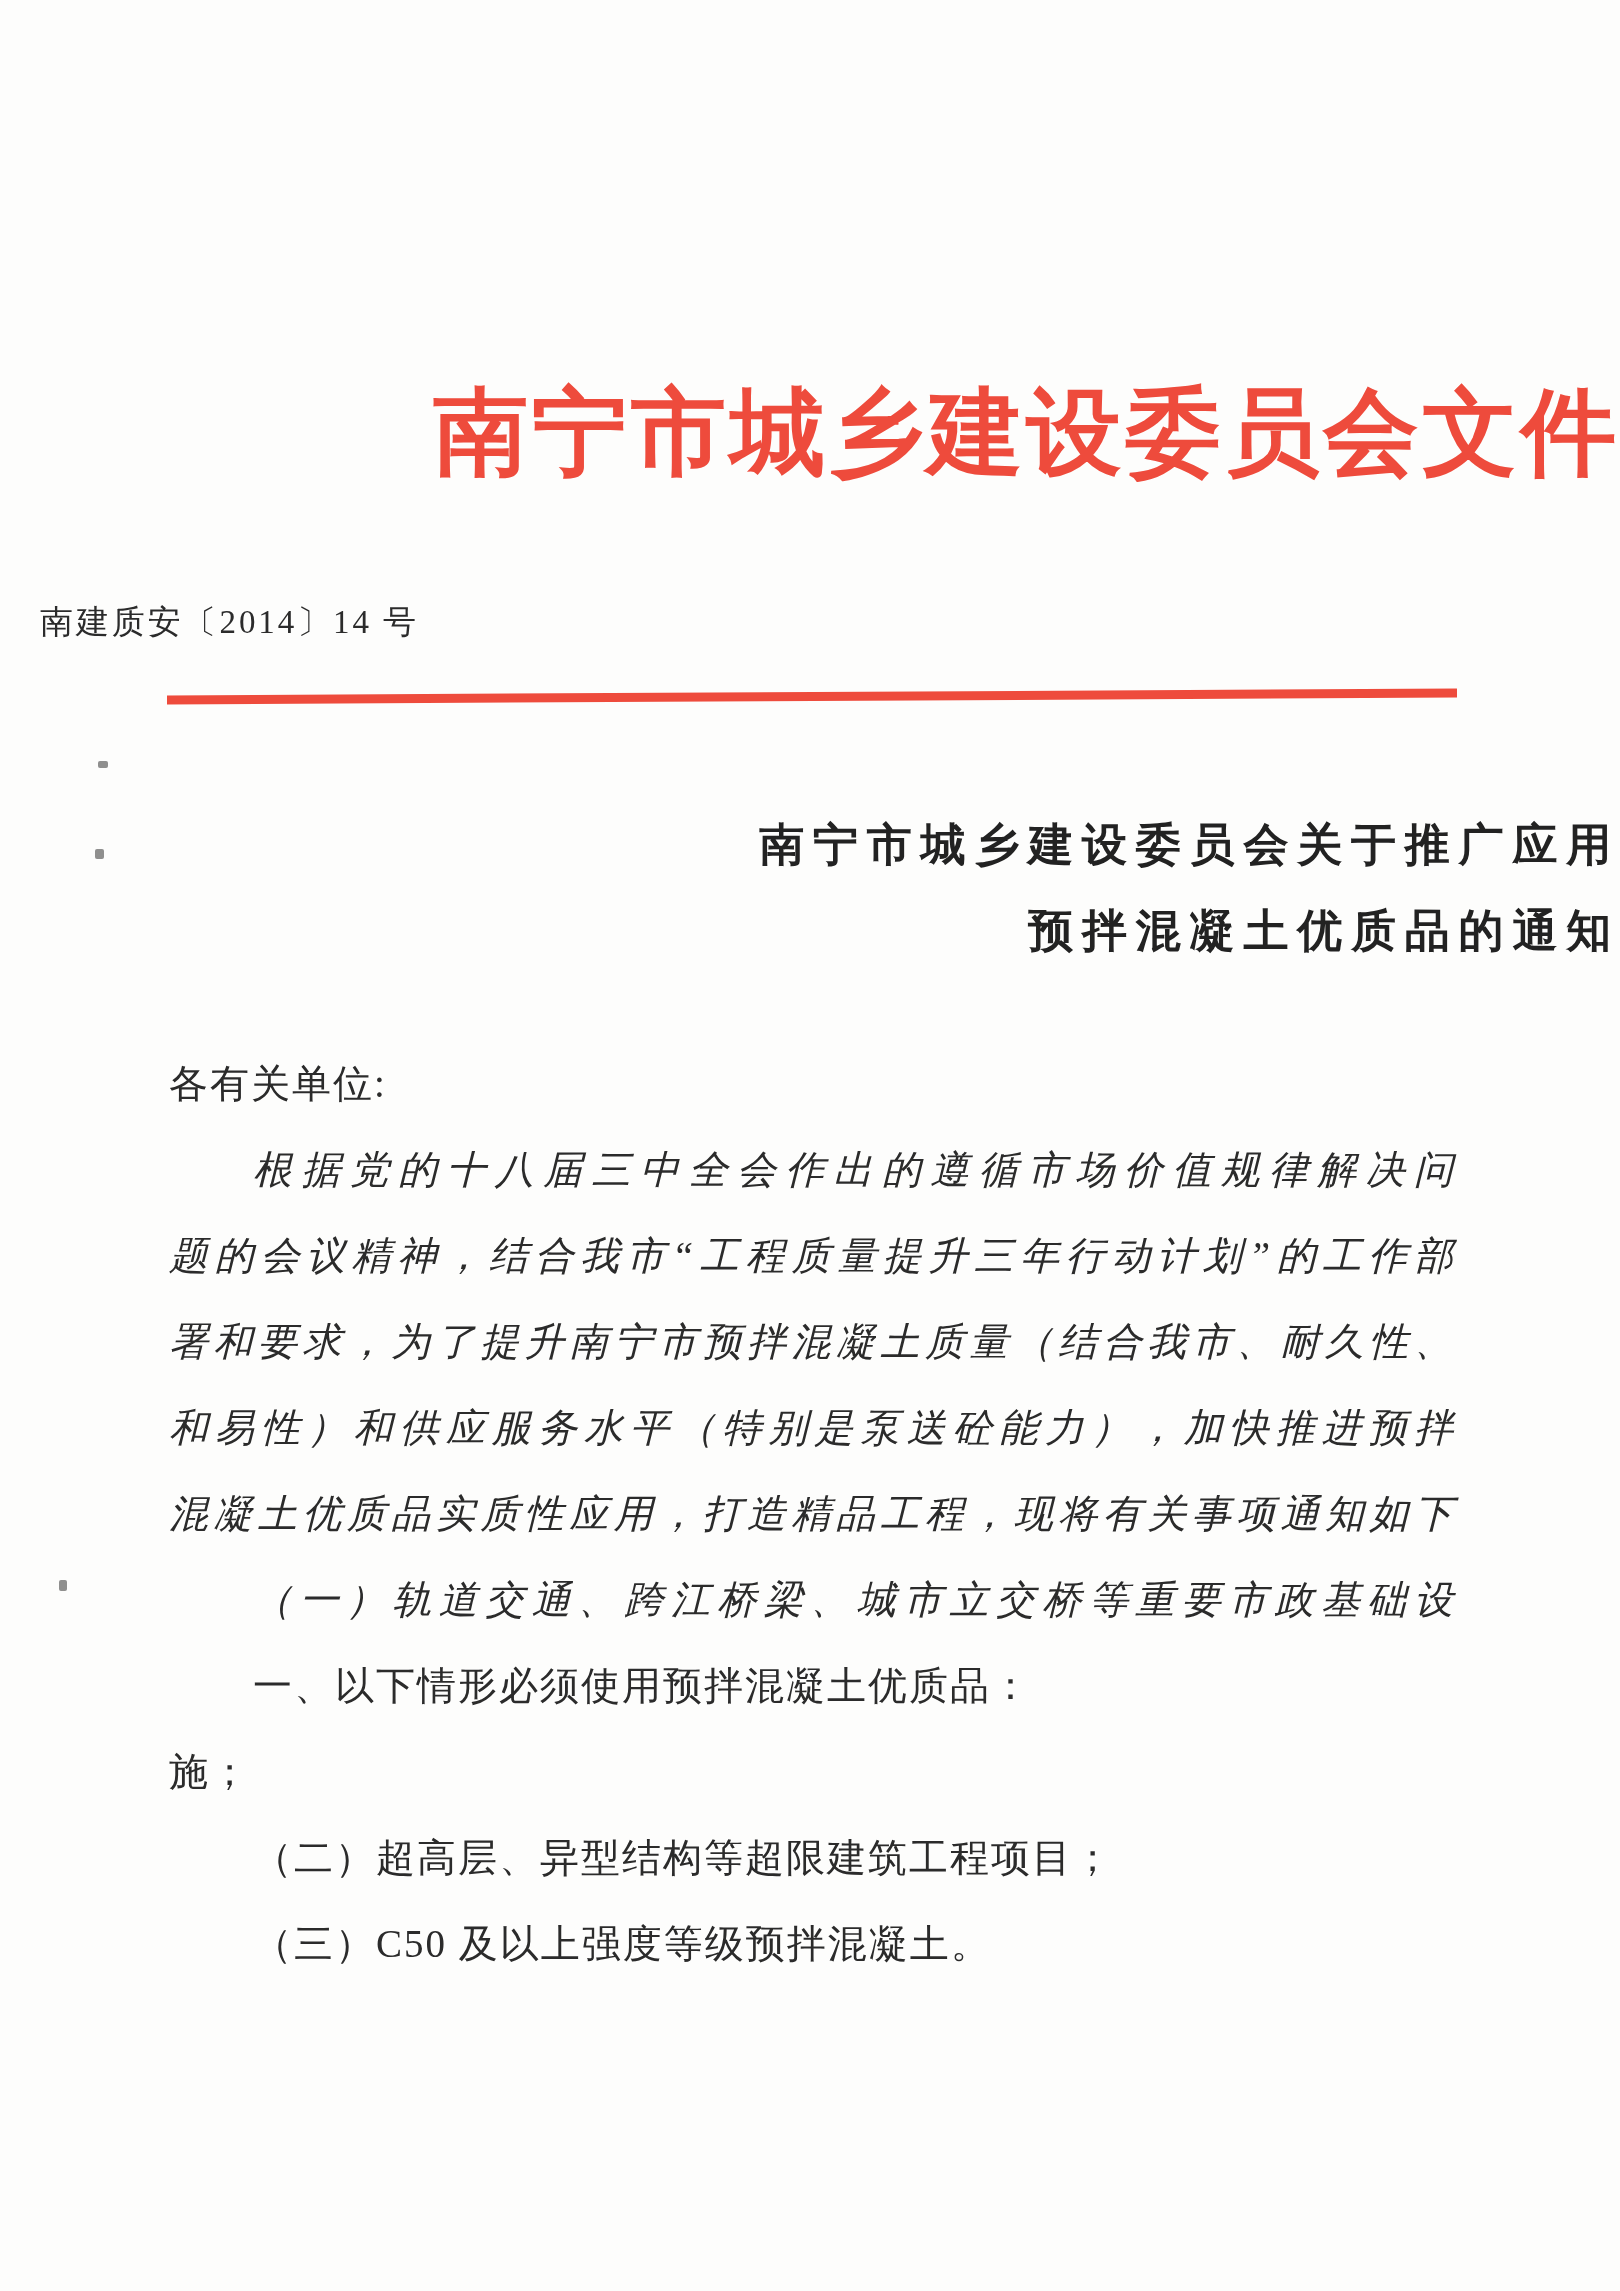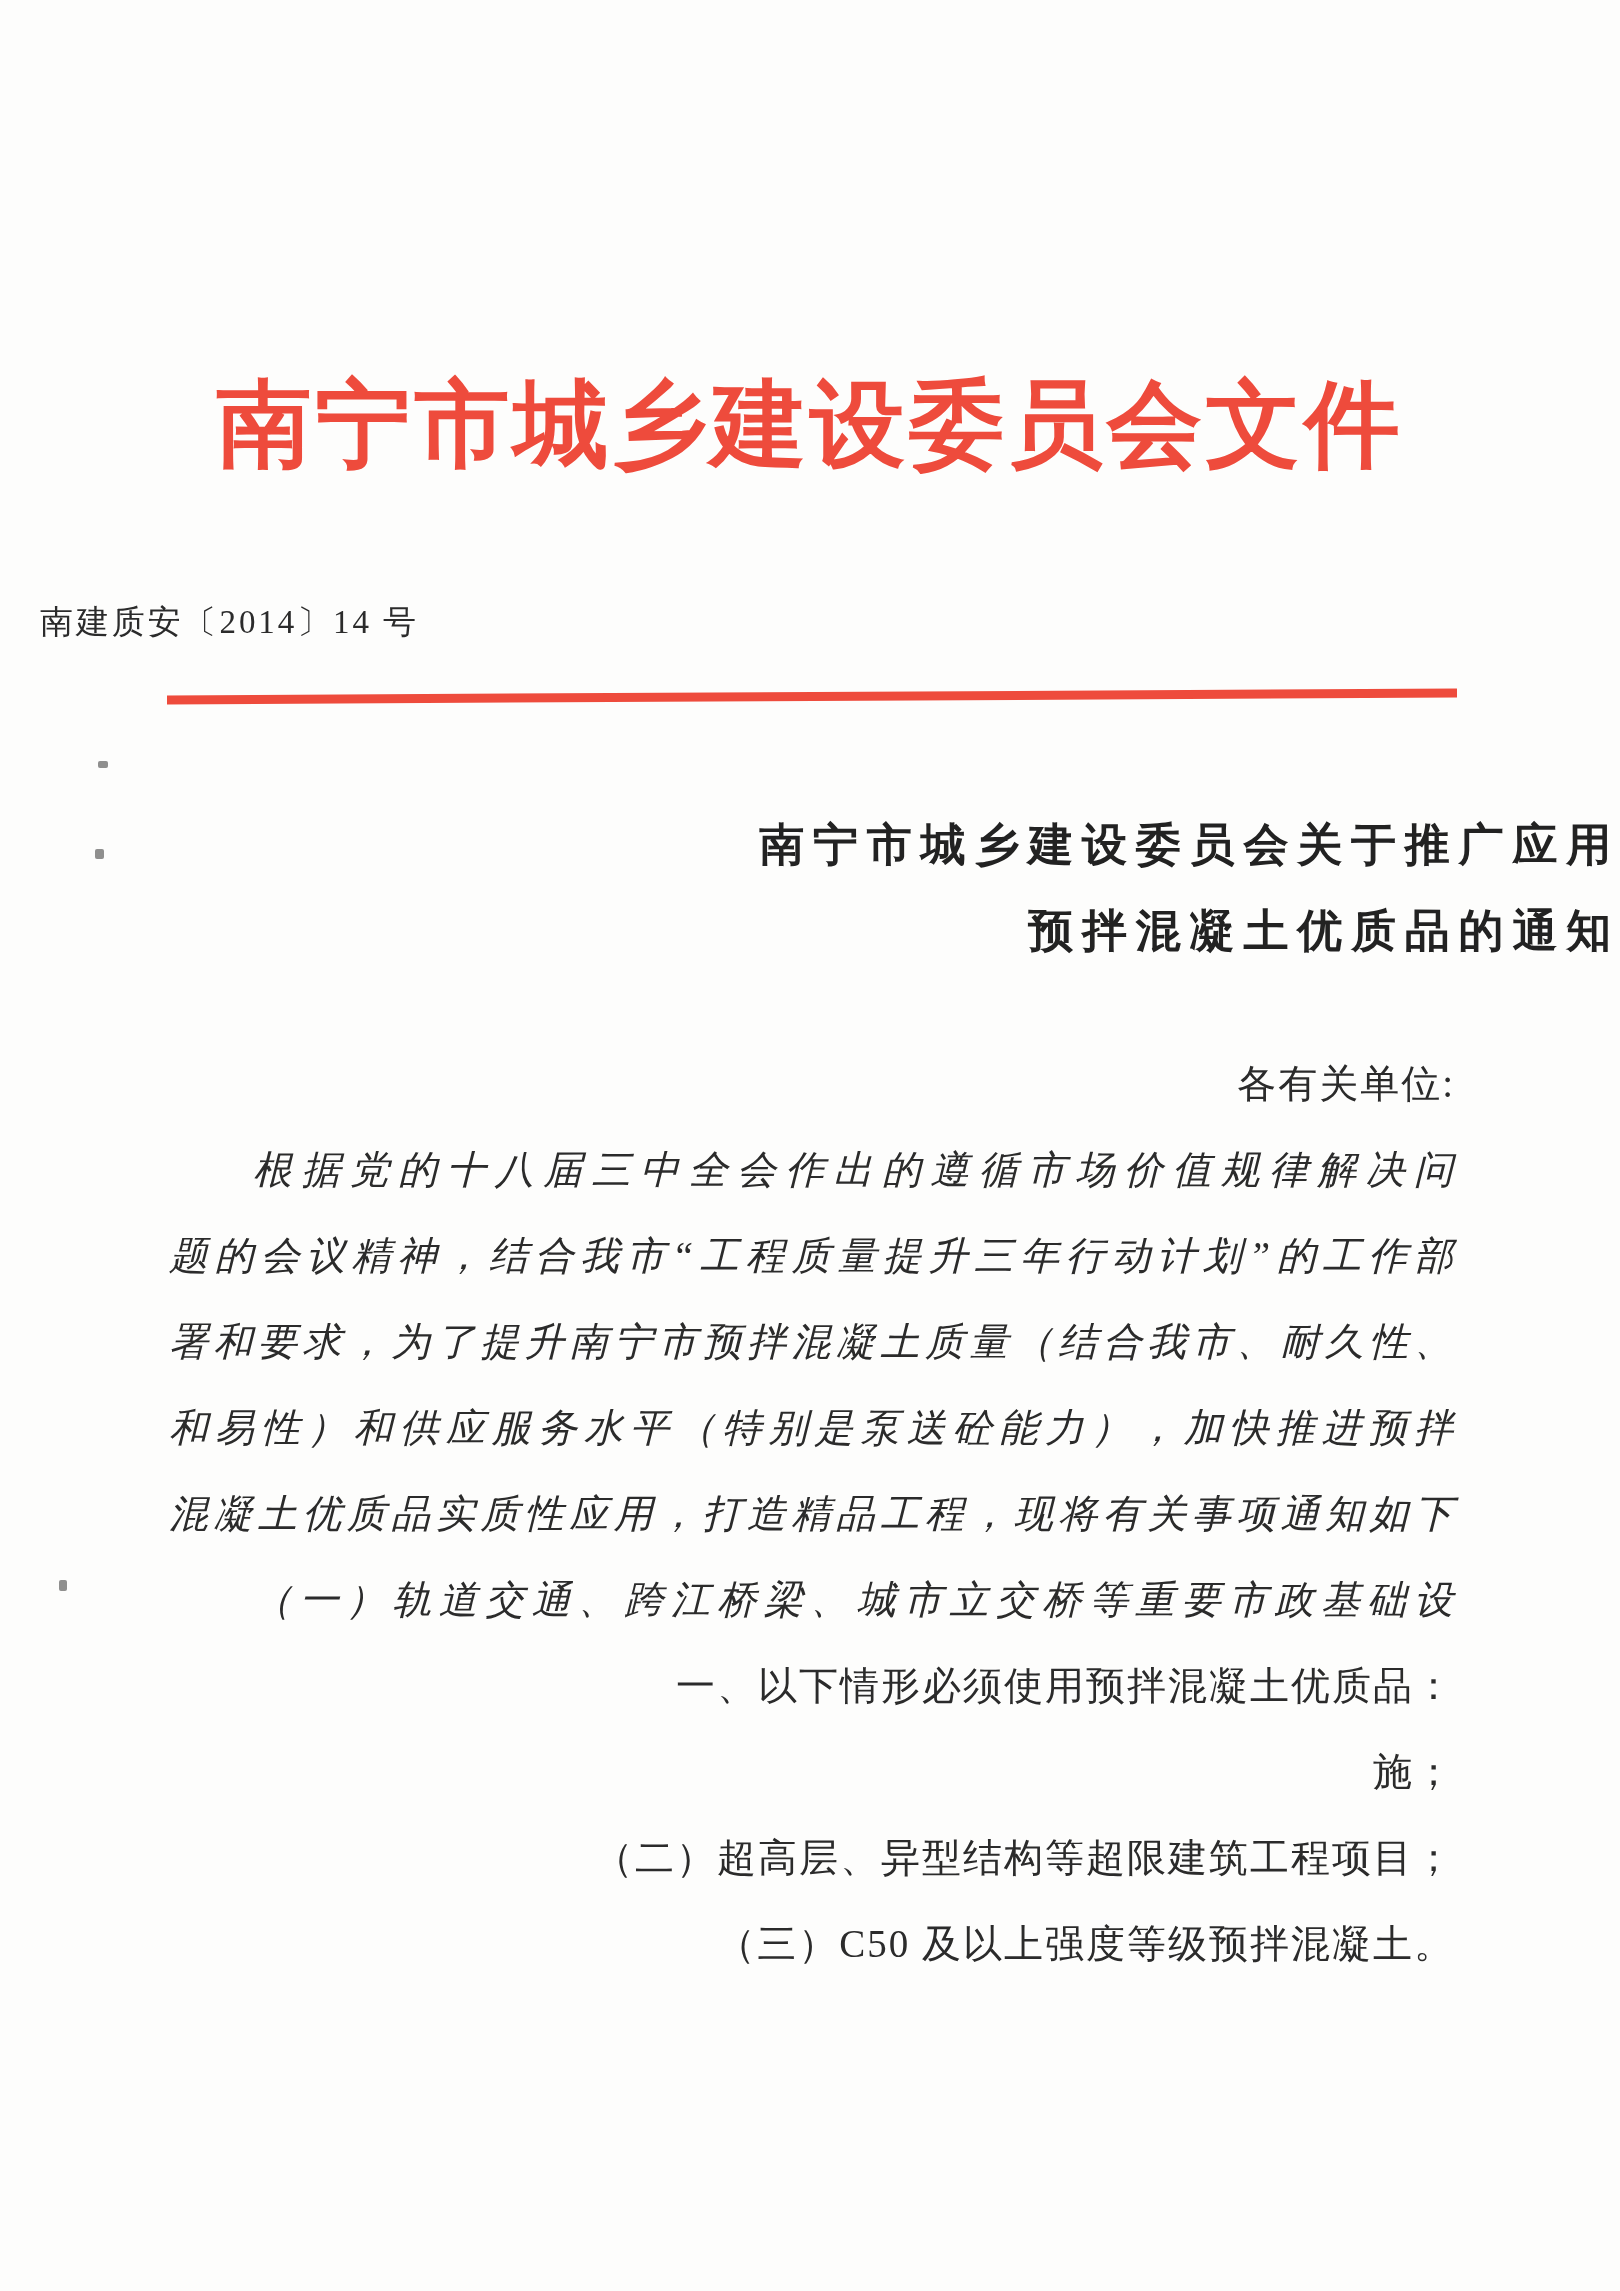--- a/index.html
+++ b/index.html
@@ -15,22 +15,22 @@
     color: var(--ink);
     overflow: hidden;
     position: relative;
   }
   .page {
     position: absolute;
     inset: 0;
   }
   .org-title {
     position: absolute;
-    top: 362px; left: 0; width: 100%;
-    text-align: center;
+    top: 370px; left: 0; width: 100%;
+    text-align: right;
     font-size: 95px;
     font-weight: bold;
     letter-spacing: 3.9px;
     color: var(--red);
     white-space: nowrap;
   }
   .doc-number {
     position: absolute;
     top: 600px; left: 0; width: 100%;
     text-align: left;
@@ -62,21 +62,20 @@
     top: 1041px; left: 169px;
     width: 1286px;
     font-size: 39px;
     line-height: 86px;
     letter-spacing: 2px;
     color: var(--ink);
   }
   .line {
     white-space: nowrap;
     height: 86px;
-    text-align: right;
   }
   .line.fill {
     white-space: normal;
     text-align: justify;
     text-align-last: justify;
     font-style: italic;
   }
   .line.indent {
     text-indent: 84px;
   }

